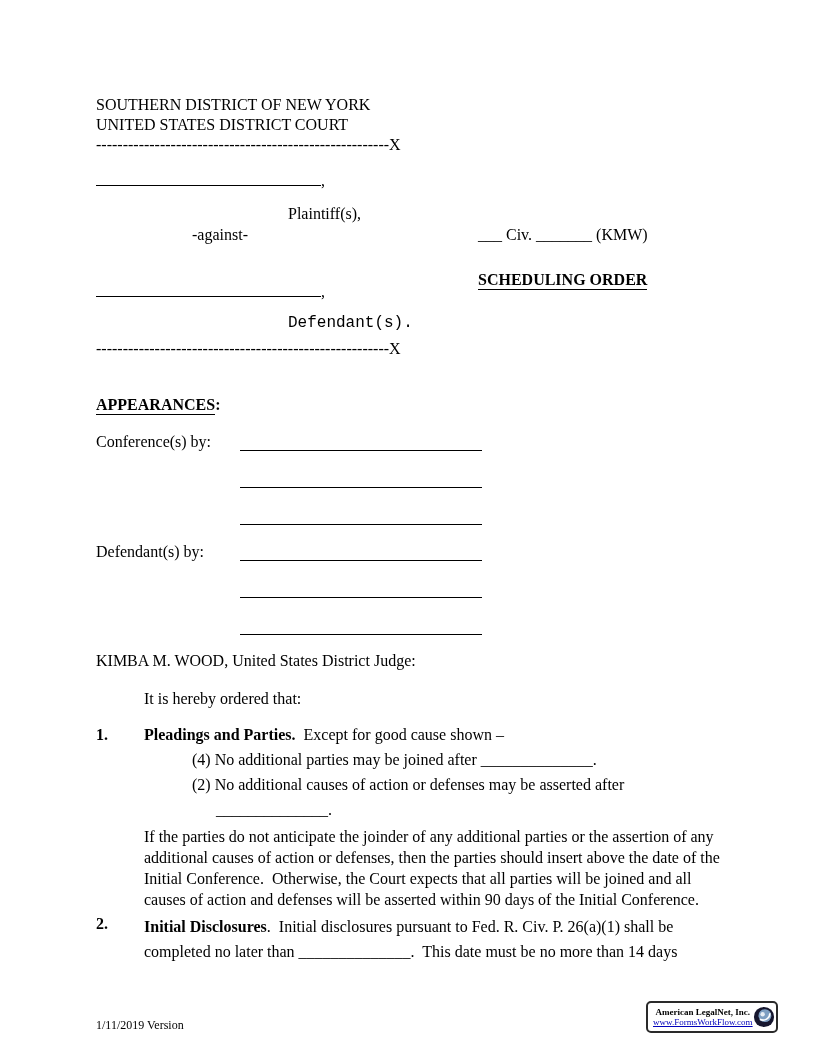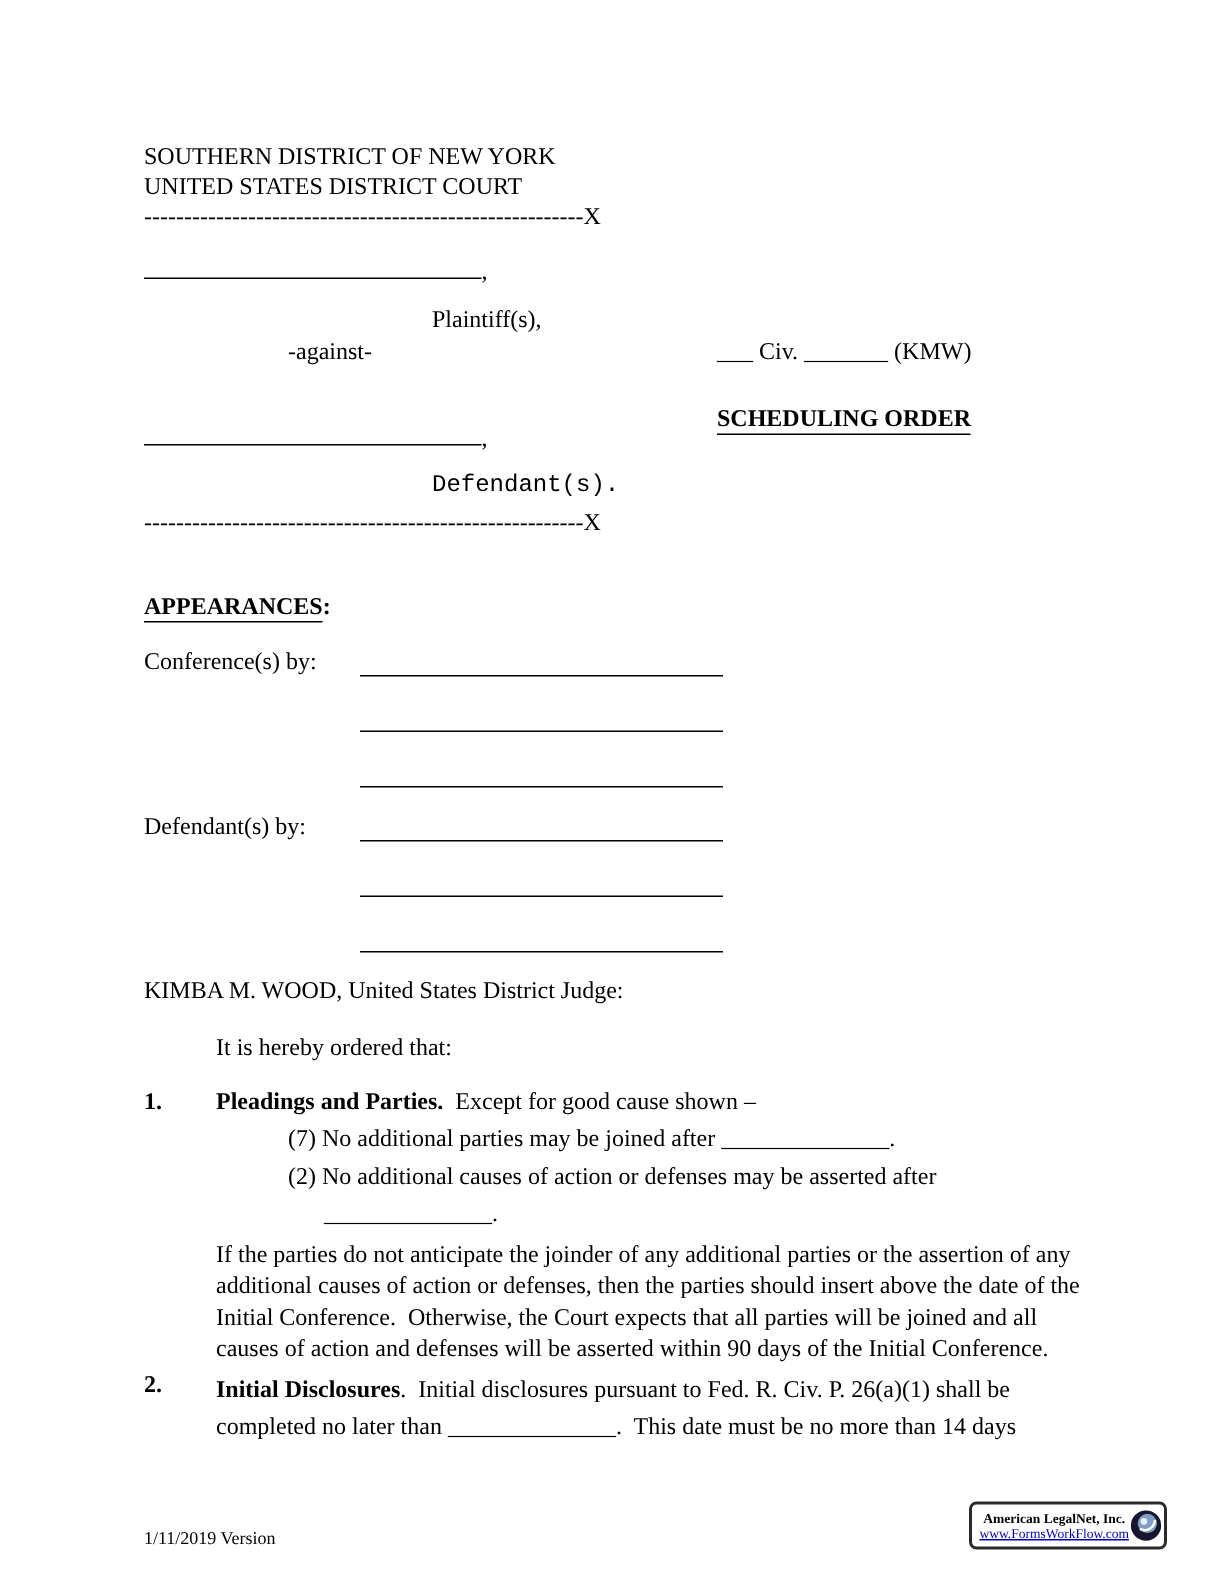--- a/index.html
+++ b/index.html
@@ -93,21 +93,21 @@
   <div class="hline" style="top:597px;"></div>
   <div class="hline" style="top:634px;"></div>
 
   <div class="abs" style="left:96px;top:651px;">KIMBA M. WOOD, United States District Judge:</div>
   <div class="abs" style="left:144px;top:689px;">It is hereby ordered that:</div>
 
   <div class="abs bold" style="left:96px;top:725px;">1.</div>
   <div class="abs item-body" style="left:144px;top:725px;">
     <span class="bold">Pleadings and Parties.</span><span class="prewrap">  Except for good cause shown –</span>
   </div>
-  <div class="abs" style="left:192px;top:750px;">(7) No additional parties may be joined after ______________.</div>
+  <div class="abs" style="left:192px;top:750px;">(4) No additional parties may be joined after ______________.</div>
   <div class="abs" style="left:192px;top:775px;">(2) No additional causes of action or defenses may be asserted after</div>
   <div class="abs" style="left:216px;top:800px;">______________.</div>
   <div class="abs note prewrap" style="left:144px;top:826px;">If the parties do not anticipate the joinder of any additional parties or the assertion of any additional causes of action or defenses, then the parties should insert above the date of the Initial Conference.  Otherwise, the Court expects that all parties will be joined and all causes of action and defenses will be asserted within 90 days of the Initial Conference.</div>
 
   <div class="abs bold" style="left:96px;top:914px;">2.</div>
   <div class="abs item-body item2-body" style="left:144px;top:914px;">
     <span class="bold">Initial Disclosures</span><span class="prewrap">.  Initial disclosures pursuant to Fed. R. Civ. P. 26(a)(1) shall be completed no later than ______________.  This date must be no more than 14 days</span>
   </div>
 
   <div class="abs version" style="left:96px;top:994px;">1/11/2019 Version</div>

